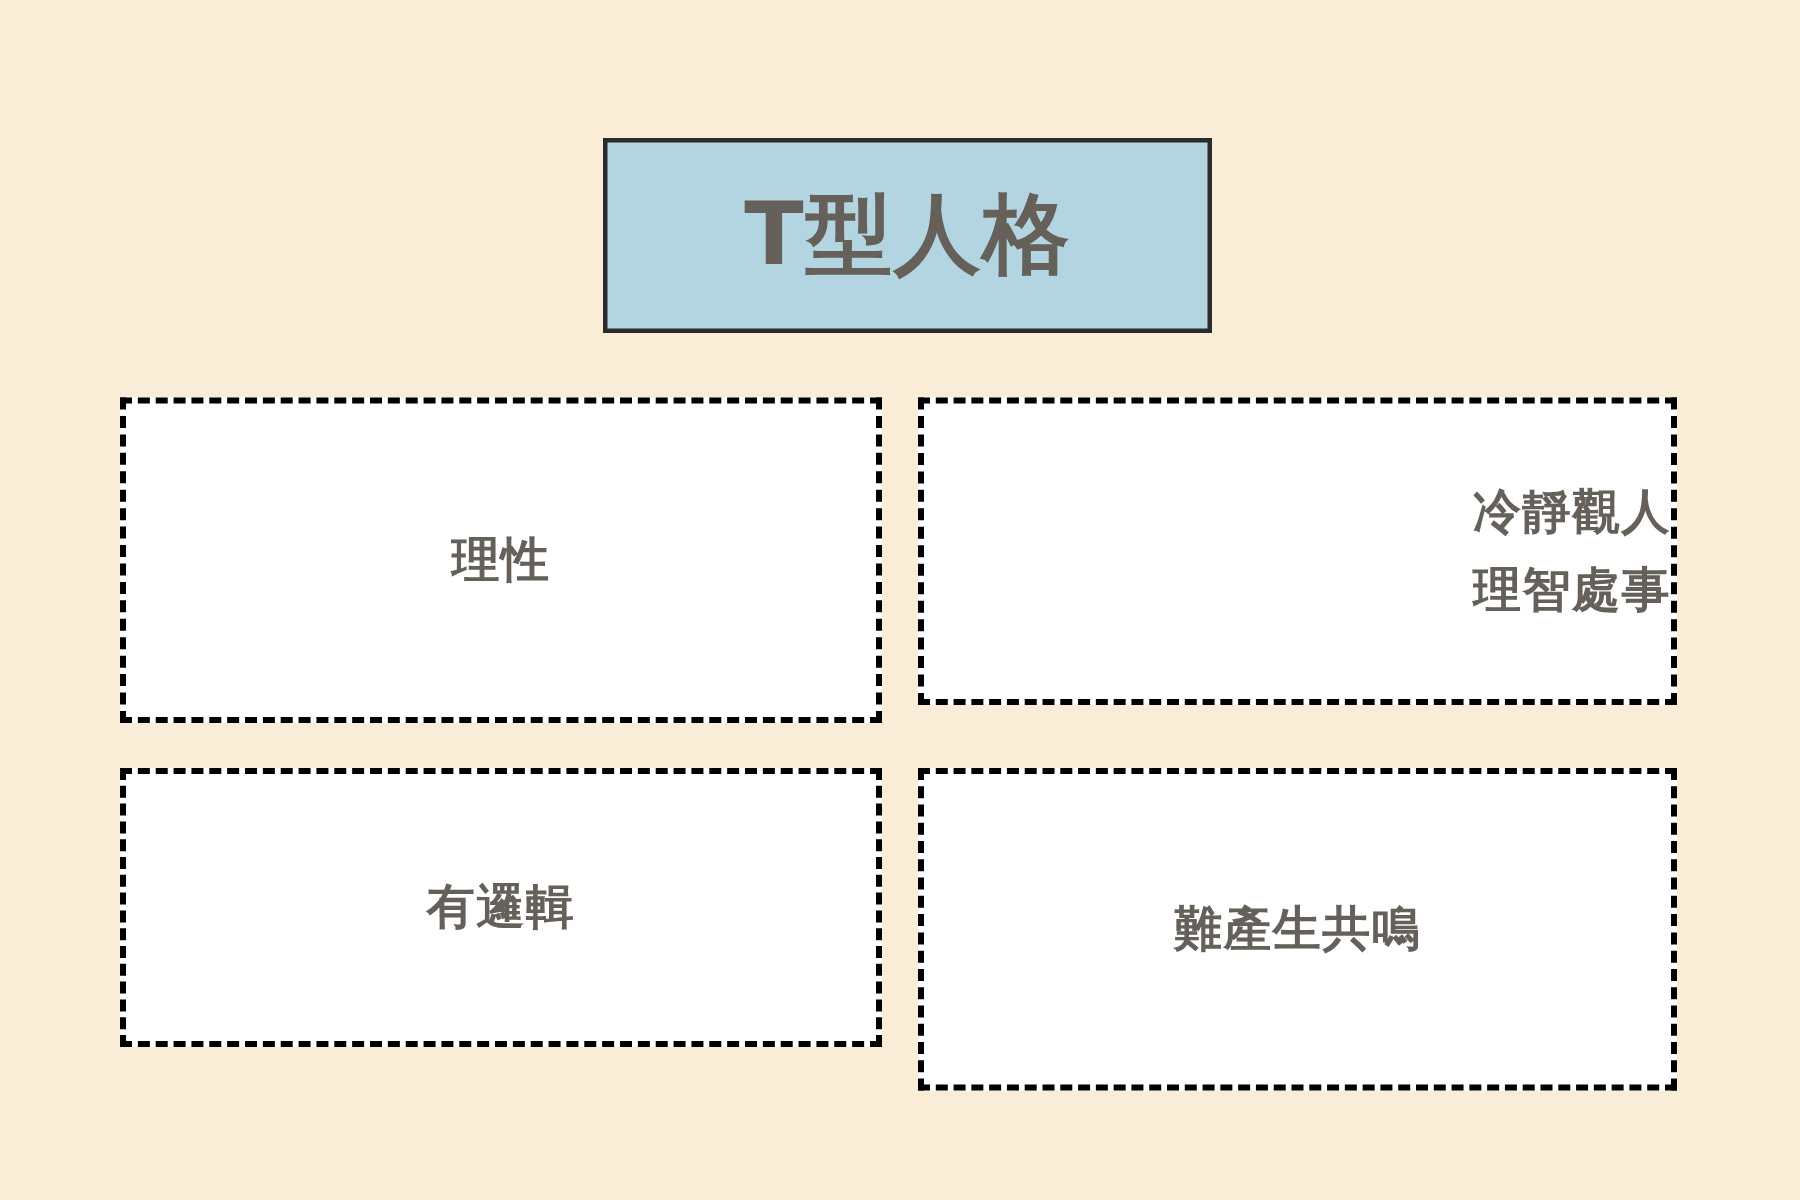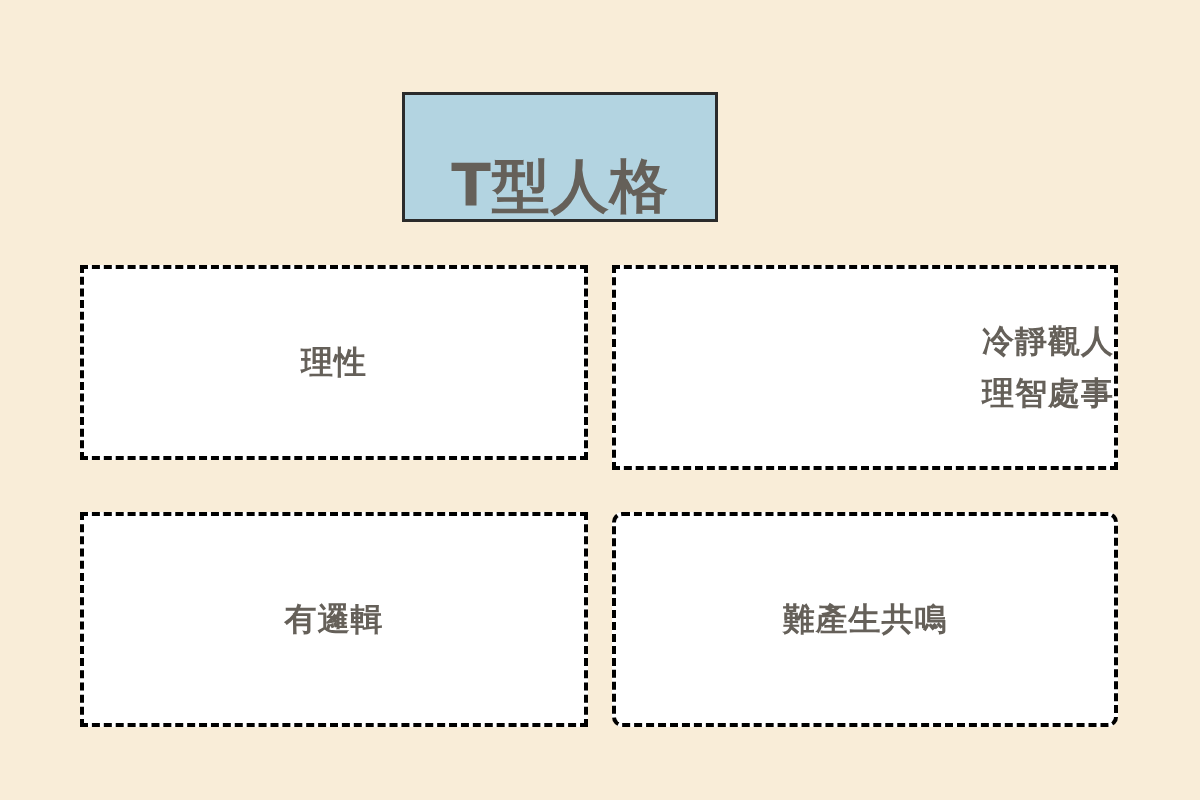--- a/index.html
+++ b/index.html
@@ -20,27 +20,27 @@
     width: 1200px;
     height: 800px;
     background: #f9edd8;
   }
 
   
   .title-box {
     position: absolute;
     left: 402px;
     top: 92px;
-    width: 316px;
+    width: 406px;
     height: 130px;
     box-sizing: border-box;
     background: #b3d4e1;
     border: 3px solid #2b2b2b;
     display: flex;
-    align-items: flex-end;
+    align-items: center;
     justify-content: center;
   }
   .title-text {
     font-size: 58px;
     font-weight: bold;
     color: #656059;
     letter-spacing: 1px;
     line-height: 1.1;
     white-space: nowrap;
   }
@@ -58,24 +58,24 @@
     position: absolute;
     box-sizing: border-box;
     background: #ffffff;
     border: 4px dashed #000000;
     display: flex;
     align-items: center;
     justify-content: center;
     text-align: center;
   }
 
-  .cell-r1c1 { left: 0px;   top: 0px;   width: 508px; height: 195px; }
+  .cell-r1c1 { left: 0px;   top: 0px;   width: 508px; height: 217px; }
   .cell-r1c2 { left: 532px; top: 0px;   width: 506px; height: 205px; justify-content: flex-end; }
-  .cell-r2c1 { left: 0px;   top: 247px; width: 508px; height: 215px; }
-  .cell-r2c2 { left: 532px; top: 247px; width: 506px; height: 215px; border-radius: 10px; }
+  .cell-r2c1 { left: 0px;   top: 247px; width: 508px; height: 186px; }
+  .cell-r2c2 { left: 532px; top: 247px; width: 506px; height: 215px; }
 
   .cell-text {
     font-size: 32px;
     font-weight: bold;
     color: #656059;
     line-height: 1.62;
     letter-spacing: 1px;
     white-space: pre-line;
   }
 </style>

